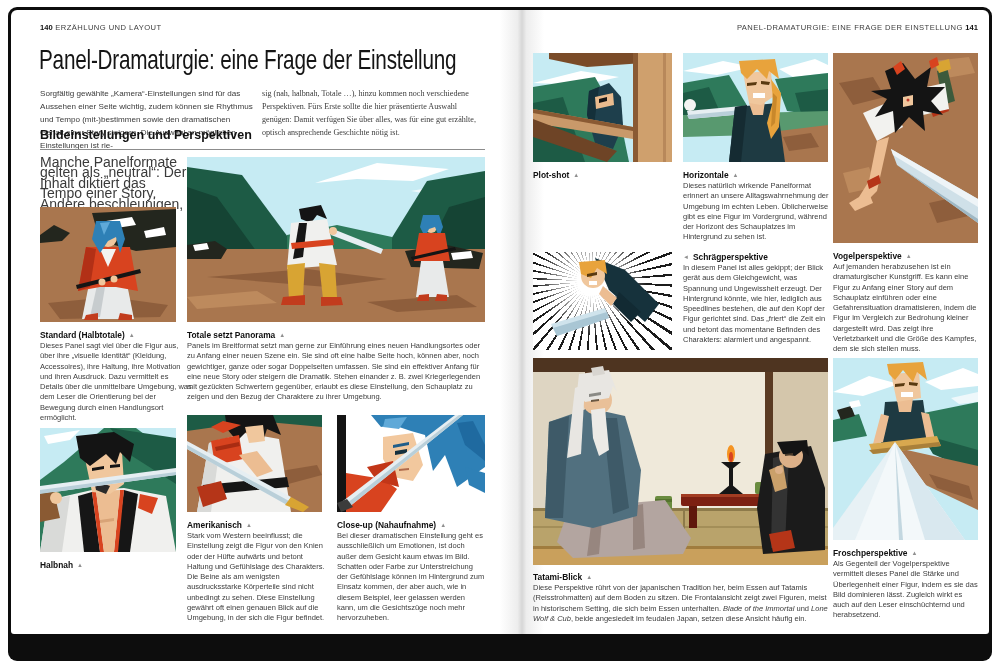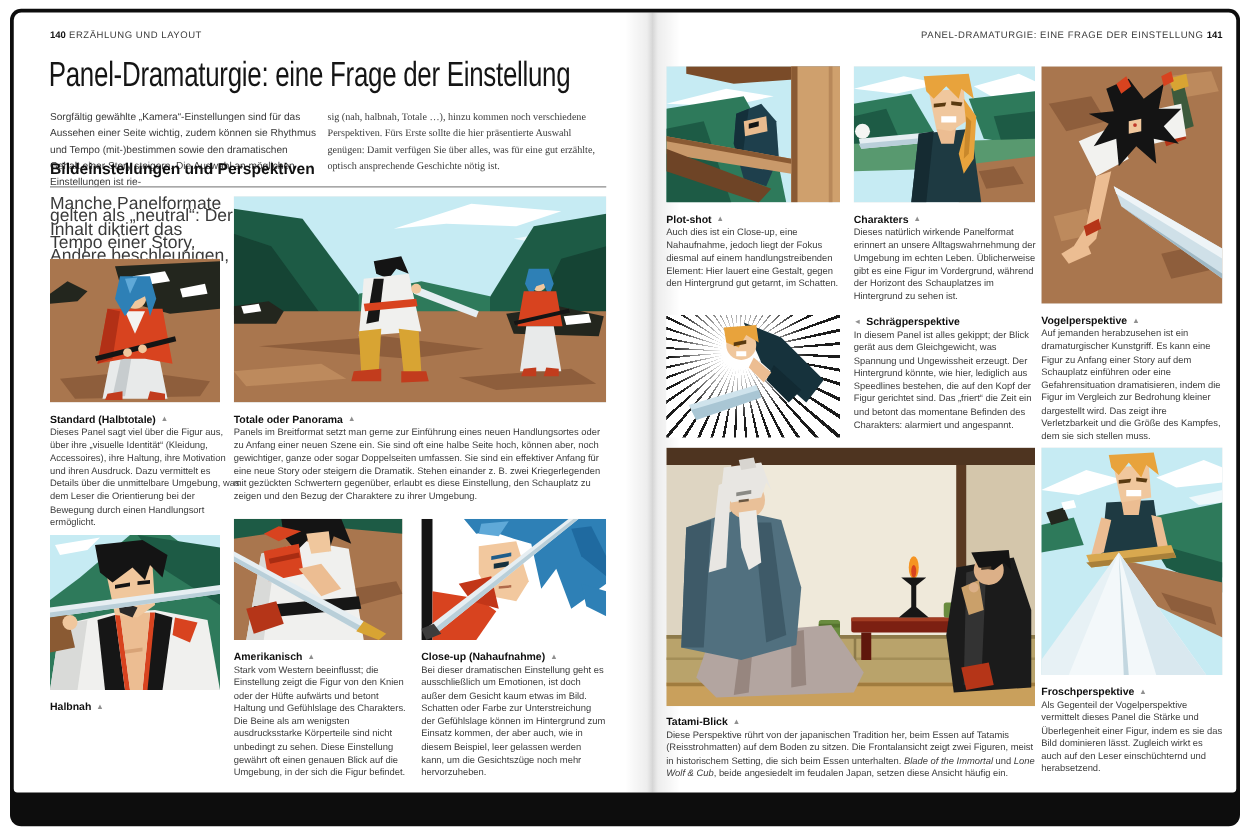--- a/index.html
+++ b/index.html
@@ -124,21 +124,21 @@
         <path d="M250,137 L260,138 L260,144 L248,144 Z" fill="#c23c1d"></path>
       </svg>
     </div>
 
     <div class="cap" style="left:40px;top:330px;width:152px;">
       <div class="cap-title"><span>Standard (Halbtotale)</span><span class="marker">▲</span></div>
       <div class="cap-body">Dieses Panel sagt viel über die Figur aus, über ihre „visuelle Identität“ (Kleidung, Accessoires), ihre Haltung, ihre Motivation und ihren Ausdruck. Dazu vermittelt es Details über die unmittelbare Umgebung, was dem Leser die Orientierung bei der Bewegung durch einen Handlungsort ermöglicht.</div>
     </div>
 
     <div class="cap" style="left:187px;top:330px;width:298px;">
-      <div class="cap-title"><span>Totale oder Panorama</span><span class="marker">▲</span></div>
+      <div class="cap-title"><span>Totale setzt Panorama</span><span class="marker">▲</span></div>
       <div class="cap-body">Panels im Breitformat setzt man gerne zur Einführung eines neuen Handlungsortes oder zu Anfang einer neuen Szene ein. Sie sind oft eine halbe Seite hoch, können aber, noch gewichtiger, ganze oder sogar Doppelseiten umfassen. Sie sind ein effektiver Anfang für eine neue Story oder steigern die Dramatik. Stehen einander z. B. zwei Kriegerlegenden mit gezückten Schwertern gegenüber, erlaubt es diese Einstellung, den Schauplatz zu zeigen und den Bezug der Charaktere zu ihrer Umgebung.</div>
     </div>
 
     <div class="img" style="left:40px;top:428px;width:136px;height:124px;">
       <svg viewBox="0 0 136 124" preserveAspectRatio="none">
         <rect width="136" height="124" fill="#2e7a5b"></rect>
         <path d="M0,0 L64,0 L24,34 L0,52 Z" fill="#c6ebf3"></path>
         <path d="M96,0 L136,0 L136,14 L104,6 Z" fill="#c6ebf3"></path>
         <path d="M70,0 L136,10 L136,56 L92,28 Z" fill="#1d5b45"></path>
         <path d="M4,8 L40,2 L30,12 L8,16 Z" fill="#ffffff"></path>
@@ -238,21 +238,20 @@
         <rect x="100" y="0" width="5" height="109" fill="#8a5a33"></rect>
         <rect x="130" y="0" width="3" height="109" fill="#b8885a"></rect>
         <path d="M0,56 L100,74 L100,86 L0,70 Z" fill="#c9996a"></path>
         <path d="M0,56 L100,74 L100,78 L0,60 Z" fill="#8a5a33"></path>
         <path d="M0,66 L84,98 L74,109 L0,84 Z" fill="#6e4426"></path>
       </svg>
     </div>
 
     <div class="cap" style="left:533px;top:170px;width:141px;">
       <div class="cap-title"><span>Plot-shot</span><span class="marker">▲</span></div>
-      <div class="cap-body">Auch dies ist ein Close-up, eine Nahaufnahme, jedoch liegt der Fokus diesmal auf einem handlungstreibenden Element: Hier lauert eine Gestalt, gegen den Hintergrund gut getarnt, im Schatten.</div>
     </div>
 
     <div class="img" style="left:683px;top:53px;width:145px;height:109px;">
       <svg viewBox="0 0 145 109" preserveAspectRatio="none">
         <rect width="145" height="109" fill="#c6ebf3"></rect>
         <path d="M0,18 L40,8 L70,14 L34,22 Z" fill="#ffffff"></path>
         <path d="M96,16 L132,6 L145,12 L145,20 L110,24 Z" fill="#ffffff"></path>
         <path d="M0,30 L46,22 L66,56 L52,66 L0,62 Z" fill="#2e7a5b"></path>
         <path d="M0,40 L26,34 L40,66 L0,66 Z" fill="#1d5b45"></path>
         <path d="M92,26 L145,20 L145,64 L104,58 Z" fill="#2e7a5b"></path>
@@ -270,21 +269,21 @@
         <path d="M56,8 L92,6 L96,26 L86,18 L84,26 L74,16 L64,26 L58,20 Z" fill="#e8a33c"></path>
         <path d="M88,26 L98,40 L96,74 L88,86 L84,70 L90,48 Z" fill="#e8a33c"></path>
         <path d="M90,40 L94,44 L92,70 L88,74 Z" fill="#c9882b"></path>
         <path d="M64,30 L74,29 L73,32 L64,33 Z" fill="#5a3a10"></path>
         <path d="M78,28 L87,29 L86,32 L78,31 Z" fill="#5a3a10"></path>
         <rect x="70" y="40" width="12" height="5" fill="#ffffff"></rect>
       </svg>
     </div>
 
     <div class="cap" style="left:683px;top:170px;width:147px;">
-      <div class="cap-title"><span>Charakters</span><span class="marker">▲</span></div>
+      <div class="cap-title"><span>Horizontale</span><span class="marker">▲</span></div>
       <div class="cap-body">Dieses natürlich wirkende Panelformat erinnert an unsere Alltagswahrnehmung der Umgebung im echten Leben. Üblicherweise gibt es eine Figur im Vordergrund, während der Horizont des Schauplatzes im Hintergrund zu sehen ist.</div>
     </div>
 
     <div class="schraeg-bg">
       <svg viewBox="0 0 139 98" preserveAspectRatio="none">
         <path d="M62,6 L92,18 L126,52 L112,70 L76,38 Z" fill="#16323c"></path>
         <path d="M86,40 L108,60 L98,70 L80,52 Z" fill="#122a33"></path>
         <path d="M70,34 L84,46 L78,54 L66,42 Z" fill="#ecbd92"></path>
         <circle cx="60" cy="24" r="12" fill="#f0c79d"></circle>
         <path d="M46,10 L72,8 L74,22 L64,16 L58,26 L48,22 Z" fill="#e8a33c"></path>

